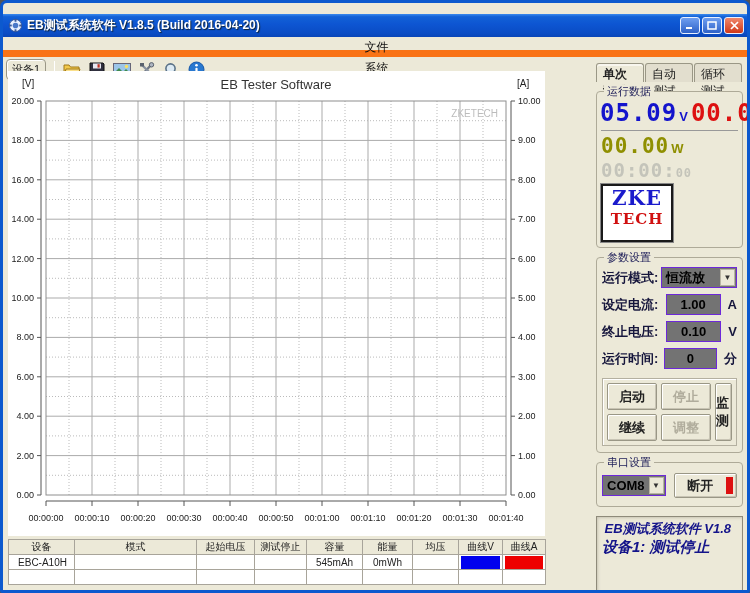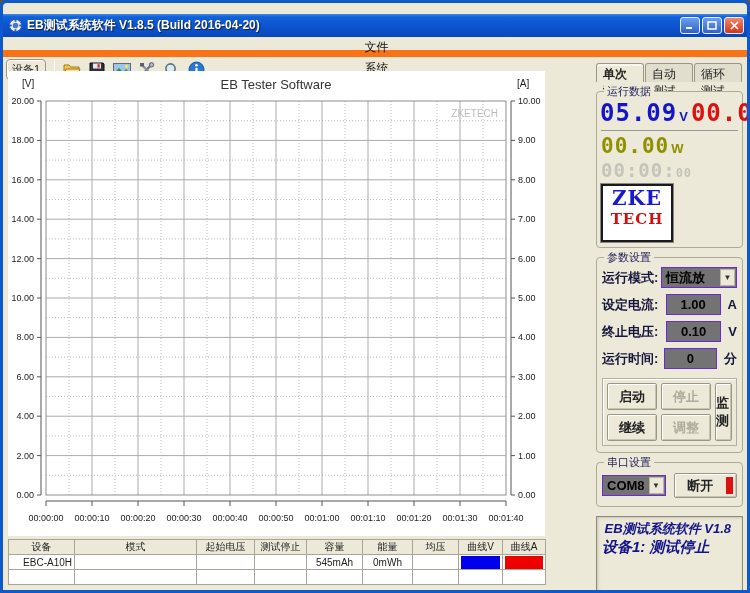--- a/index.html
+++ b/index.html
@@ -32,21 +32,21 @@
   
   .chart-panel { position:absolute; left:5px; top:68px; width:537px; height:465px; background:#fff; }
   
   .grid-table { position:absolute; left:5px; top:536px; width:537px; }
   .grid-table table { border-collapse:collapse; width:537px; table-layout:fixed; background:#fff; }
   .grid-table th { background:#ECE9D8; font-weight:normal; }
   .grid-table th, .grid-table td {
     border:1px solid #A8A49A; font-size:10px; color:#222; height:15px;
     text-align:center; overflow:hidden; white-space:nowrap; padding:0 2px;
   }
-  .grid-table td.dev { text-align:right; padding-left:4px; }
+  .grid-table td.dev { text-align:center; padding-left:4px; }
   .curve-cell { width:100%; height:13px; }
   
   .right-panel { position:absolute; left:549px; top:60px; width:191px; height:527px;padding-left:44px; }
   .tab-strip { display:flex; height:19px; }
   .tab { font-size:12px; color:#222; padding:2px 6px 0; border:1px solid #9A9786; border-bottom:none;
     border-radius:3px 3px 0 0; margin-right:1px; background:#E2DECE; }
   .tab.active { background:#ECE9D8; font-weight:bold; box-shadow:inset 0 2px 0 #F8F6EE; }
   .group { position:relative; border:1px solid #AEAA98; border-radius:4px; margin-top:9px; background:#ECE9D8; }
   .group-label { position:absolute; top:-7px; left:7px; background:#ECE9D8; padding:0 3px;
     font-size:11px; color:#20205A; line-height:12px; }

